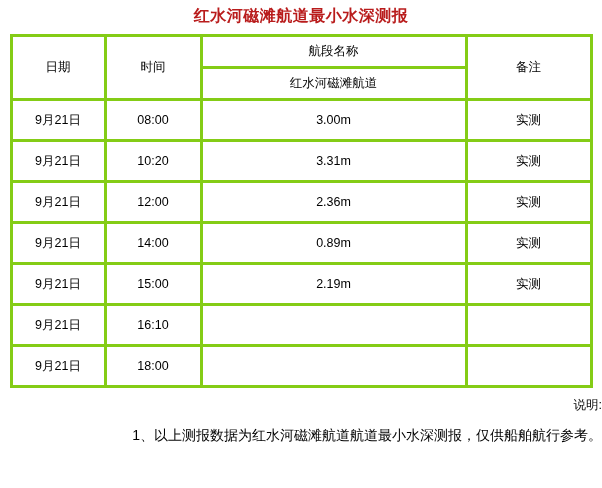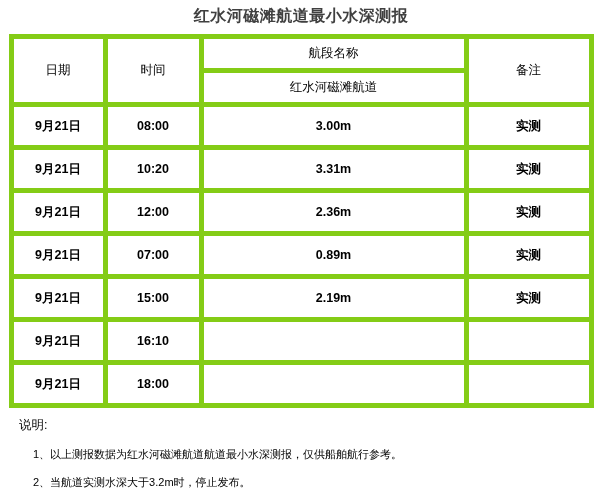--- a/index.html
+++ b/index.html
@@ -20,62 +20,62 @@
     height: 488px;
     box-sizing: border-box;
   }
   .doc-title {
     text-align: center;
     font-size: 16px;
     font-weight: bold;
     letter-spacing: 0.5px;
     padding-top: 6px;
     padding-bottom: 7px;
-    color: #404040;
+    color: #b91c1c;
   }
   table.report {
     border-collapse: collapse;
     width: 580px;
     margin: 0 auto;
     table-layout: fixed;
   }
   table.report td, table.report th {
-    border: 5px solid #84cc16;
+    border: 3px solid #84cc16;
     font-size: 12.5px;
     font-weight: normal;
     text-align: center;
     vertical-align: middle;
     padding: 0;
   }
   .col-date { width: 94px; }
   .col-time { width: 96px; }
   .col-seg  { width: 265px; }
   .col-note { width: 125px; }
 
   .hdr-tall {
     height: 58px;
   }
   .hdr-sub {
     height: 29px;
   }
   tr.data-row td {
     height: 38px;
-    font-weight: bold;
   }
   .notes {
-    margin: 8px;
+    margin: 0;
     padding: 0;
+    text-align: right;
   }
   .notes-title {
     font-size: 12.5px;
     margin-top: 9px;
     margin-left: 11px;
   }
   .note-line {
-    font-size: 11px;
+    font-size: 14px;
     margin-top: 13px;
     margin-left: 25px;
   }
 </style>
 </head>
 <body>
 
 <div class="page">
 
   <div class="doc-title">红水河磁滩航道最小水深测报</div>
@@ -111,21 +111,21 @@
         <td>实测</td>
       </tr>
       <tr class="data-row">
         <td>9月21日</td>
         <td>12:00</td>
         <td>2.36m</td>
         <td>实测</td>
       </tr>
       <tr class="data-row">
         <td>9月21日</td>
-        <td>07:00</td>
+        <td>14:00</td>
         <td>0.89m</td>
         <td>实测</td>
       </tr>
       <tr class="data-row">
         <td>9月21日</td>
         <td>15:00</td>
         <td>2.19m</td>
         <td>实测</td>
       </tr>
       <tr class="data-row">
@@ -139,16 +139,15 @@
         <td>18:00</td>
         <td></td>
         <td></td>
       </tr>
     </tbody>
   </table>
 
   <div class="notes">
     <div class="notes-title">说明:</div>
     <div class="note-line">1、以上测报数据为红水河磁滩航道航道最小水深测报，仅供船舶航行参考。</div>
-    <div class="note-line">2、当航道实测水深大于3.2m时，停止发布。</div>
   </div>
 
 </div>
 
 </body></html>

